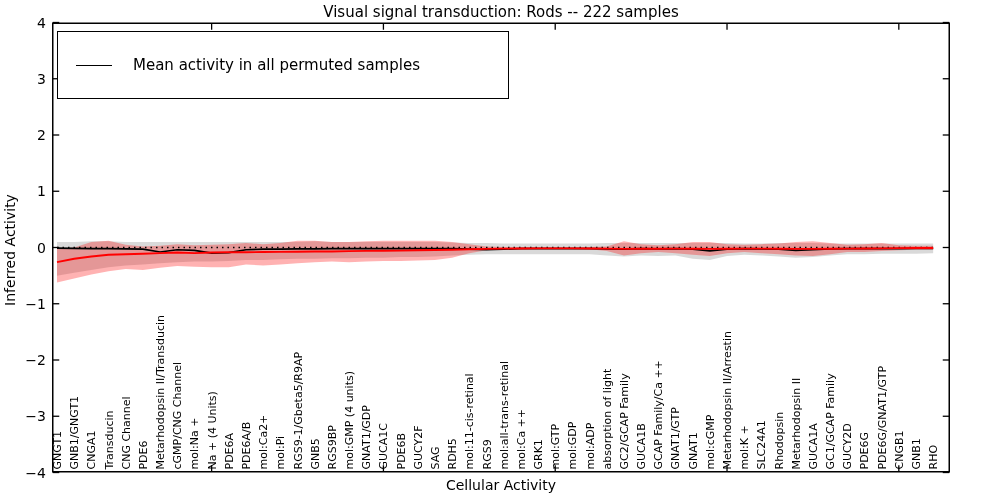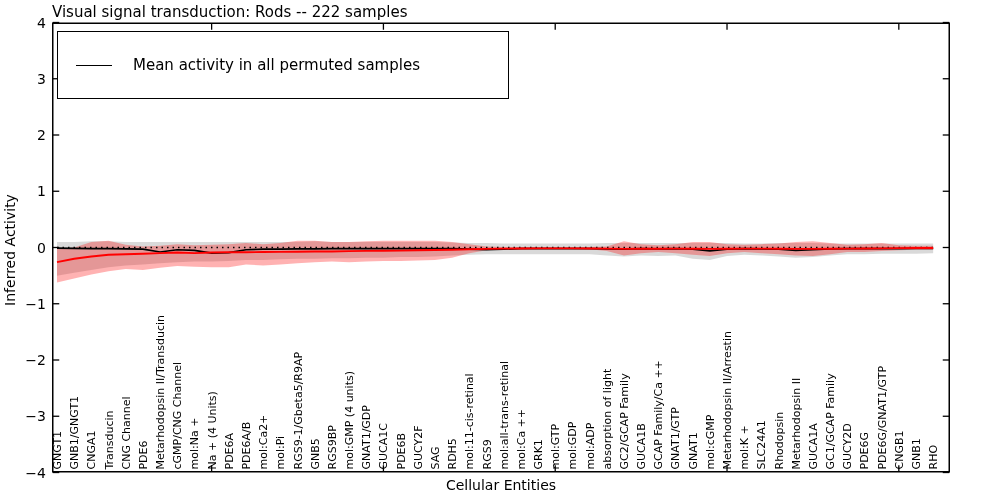--- a/index.html
+++ b/index.html
@@ -1,21 +1,21 @@
 <!DOCTYPE html>
 <html><head>
 <meta charset="utf-8">
 <style>
   html,body{margin:0;padding:0;background:#fff;}
   .figure{
     position:relative;width:1000px;height:500px;background:#ffffff;
     font-family:"DejaVu Sans","Liberation Sans",sans-serif;color:#000;overflow:hidden;
   }
   .title{
-    position:absolute;top:3px;left:52px;width:898px;text-align:left;
+    position:absolute;top:3px;left:52px;width:898px;text-align:center;
     font-size:15px;line-height:18px;
   }
   .xlabel{
     position:absolute;top:477px;left:52px;width:898px;text-align:center;
     font-size:14px;
   }
   .ylabel-col{
     position:absolute;left:0;top:0;width:20px;height:500px;
     display:flex;align-items:center;justify-content:center;
   }
@@ -134,21 +134,21 @@
       <text x="916" y="469.5" transform="translate(4,0) rotate(-90 916 469.5)" font-size="11" fill="#000" text-anchor="start">GNB1</text>
       <text x="933.18" y="469.5" transform="translate(4,0) rotate(-90 933.18 469.5)" font-size="11" fill="#000" text-anchor="start">RHO</text>
     </svg>
 
   <div class="title">Visual signal transduction: Rods -- 222 samples</div>
 
   <div class="ylabel-col">
     <span>Inferred Activity</span>
   </div>
 
-  <div class="xlabel">Cellular Entities</div>
+  <div class="xlabel">Cellular Activity</div>
 
   <div class="legend">
     <div class="legend-row">
       <span class="legend-swatch" style="border-top-color: rgb(0, 0, 0);"></span>
       <span class="legend-label">Mean activity in all permuted samples</span>
     </div>
   </div>
 </div>
 
 </body></html>

